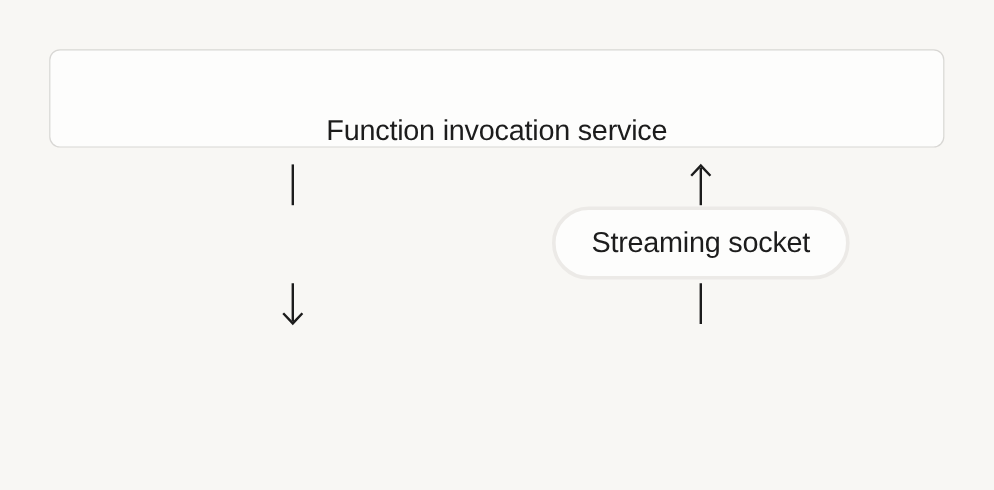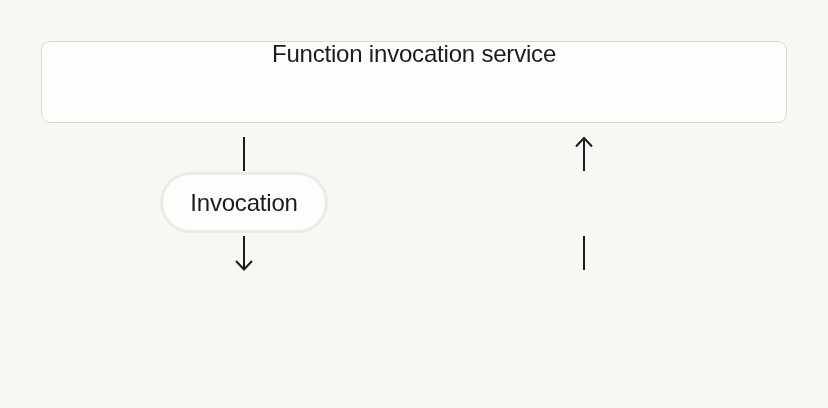--- a/index.html
+++ b/index.html
@@ -26,21 +26,21 @@
   }
   .node {
     position: absolute;
     left: 41px;
     width: 746px;
     height: 82px;
     background: var(--surface);
     border: 1px solid var(--node-border);
     border-radius: 9px;
     display: flex;
-    align-items: flex-start;
+    align-items: flex-end;
     justify-content: center;
   }
   .node-top { top: 41px; }
   .node-bottom { top: 284px; }
   .node-label {
     font-size: 24px;
     line-height: 1;
     letter-spacing: -0.2px;
     color: var(--ink);
     white-space: nowrap;
@@ -92,19 +92,19 @@
 
     <line class="connector-stroke" x1="244" y1="137" x2="244" y2="171"></line>
     <line class="connector-stroke" x1="244" y1="236" x2="244" y2="268"></line>
     <polyline class="connector-stroke" points="236,261 244,269.5 252,261"></polyline>
 
     <line class="connector-stroke" x1="584" y1="140" x2="584" y2="171"></line>
     <polyline class="connector-stroke" points="576,146.5 584,138 592,146.5"></polyline>
     <line class="connector-stroke" x1="584" y1="236" x2="584" y2="270"></line>
   </svg>
 
-  <div class="pill pill-invocation">
-    <span class="pill-label">Invocation</span>
+
+  <div class="pill pill-streaming">
+    <span class="pill-label">Streaming socket</span>
   </div>
-
 
 
 </div>
 
 </body></html>

